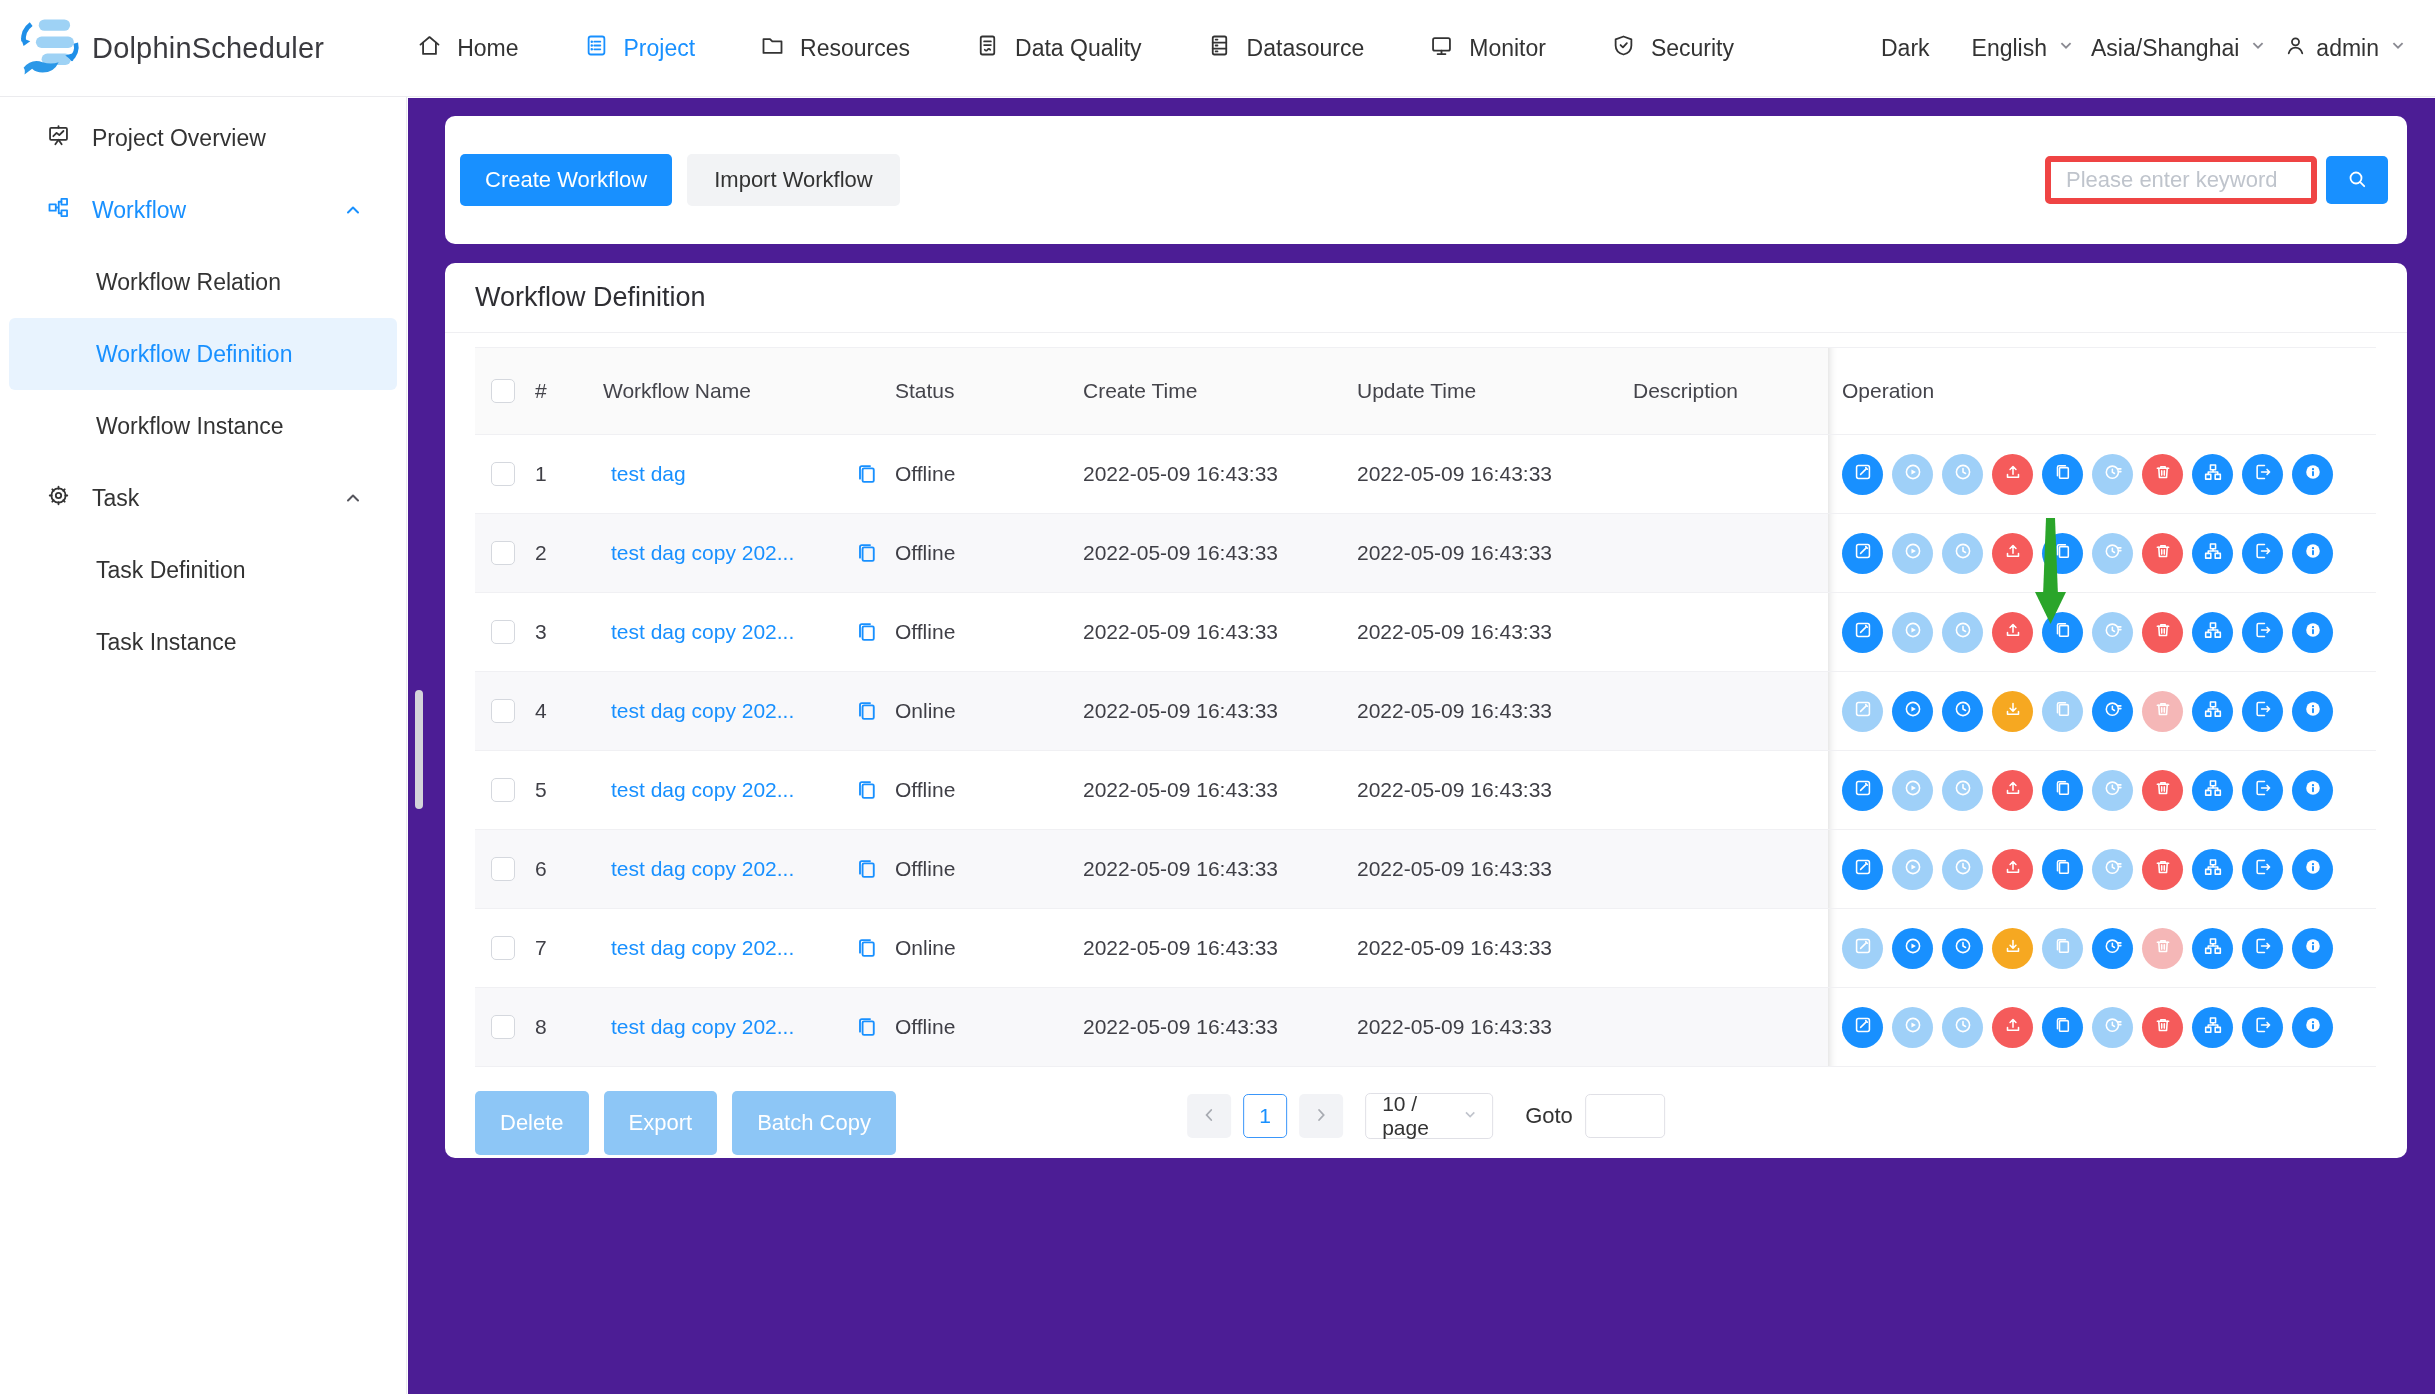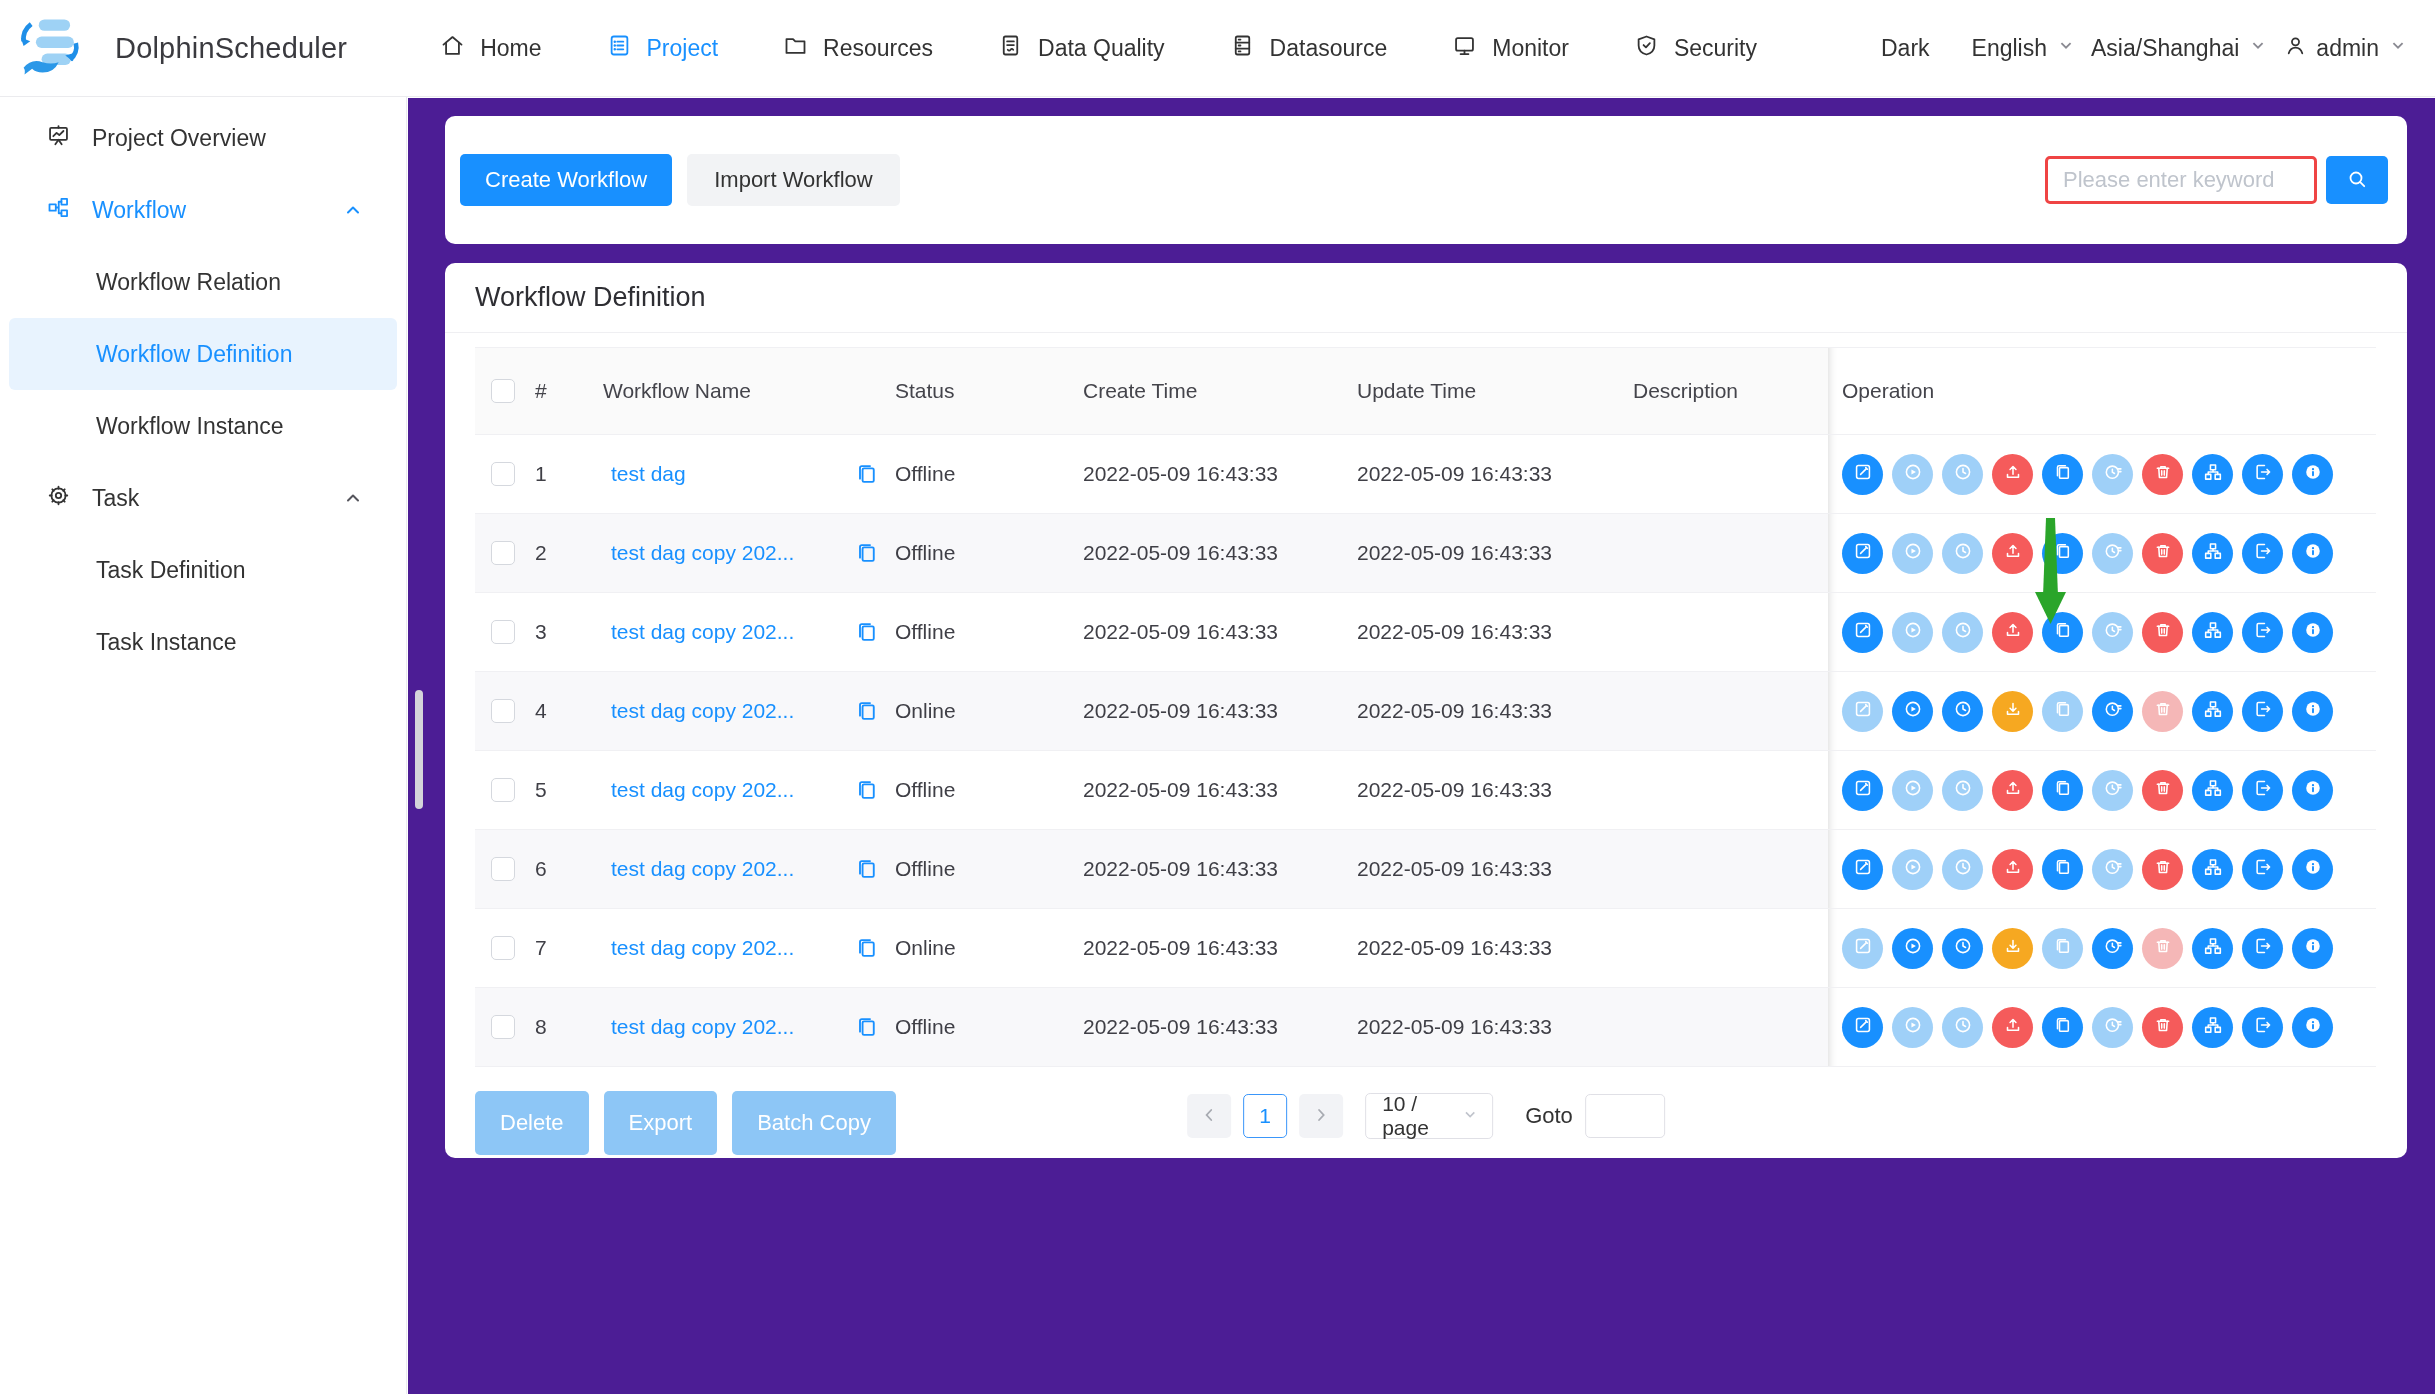--- a/index.html
+++ b/index.html
@@ -2,21 +2,21 @@
 <html><head>
 <meta charset="utf-8">
 <style>
   * { margin:0; padding:0; box-sizing:border-box; }
   html,body { width:2435px; height:1394px; overflow:hidden; background:#fff;
               font-family:"Liberation Sans", sans-serif; color:#3f3f46; }
 
   
   .topnav { position:absolute; left:0; top:0; width:2435px; height:97px; background:#fff;
             border-bottom:1px solid #ebebee; display:flex; align-items:center; z-index:5; }
-  .brand { display:flex; align-items:center; gap:25px; margin-left:16px; cursor:pointer; }
+  .brand { display:flex; align-items:center; gap:2px; margin-left:16px; cursor:pointer; }
   .brand-name { font-size:29px; color:#3a3a3f; letter-spacing:.2px; }
   .nav-menu { display:flex; align-items:center; gap:64px; margin-left:92px; }
   .nav-item { display:flex; align-items:center; gap:14px; font-size:23px; color:#333; cursor:pointer; white-space:nowrap; }
   .nav-item.active { color:#1890ff; }
   .nav-right { margin-left:auto; margin-right:26px; display:flex; align-items:center; gap:14px; font-size:23px; color:#333; }
   .nav-right .chip { display:flex; align-items:center; gap:8px; cursor:pointer; }
   .sp { width:14px; }
 
   
   .sidebar { position:absolute; left:0; top:97px; width:407px; bottom:0; background:#fff;
@@ -34,21 +34,21 @@
   .side-scroll-thumb { position:absolute; left:7px; top:592px; width:8px; height:119px;
                        background:#d4d4da; border-radius:4px; cursor:pointer; }
 
   .card { position:absolute; left:37px; width:1962px; background:#fff; border-radius:10px; }
   .card1 { top:18px; height:128px; display:flex; align-items:center; padding:0 19px 0 15px; }
   .btn { border:none; border-radius:5px; font-size:22px; height:52px; cursor:pointer;
          font-family:"Liberation Sans", sans-serif; }
   .btn-primary { background:#1890ff; color:#fff; padding:0 25px; }
   .btn-plain { background:#f2f3f5; color:#333; padding:0 27px; margin-left:15px; }
   .search-wrap { margin-left:auto; display:flex; align-items:center; gap:9px; }
-  .search-input { width:272px; height:48px; border:3px solid #ef4444; border-radius:5px;
+  .search-input { width:272px; height:48px; border:6px solid #ef4444; border-radius:5px;
                   font-size:22px; padding:0 15px; color:#333; outline:none;
                   font-family:"Liberation Sans", sans-serif; }
   .search-input::placeholder { color:#bfc4cc; }
   .search-btn { width:62px; height:48px; background:#1890ff; border:none; border-radius:5px;
                 display:flex; align-items:center; justify-content:center; cursor:pointer; }
 
   .card2 { top:165px; height:895px; }
   .panel-head { height:70px; border-bottom:1px solid #efeff2; display:flex; align-items:center;
                 padding-left:30px; font-size:27px; color:#2e2e33; }
 

